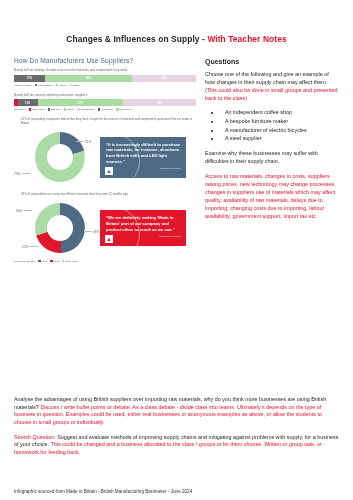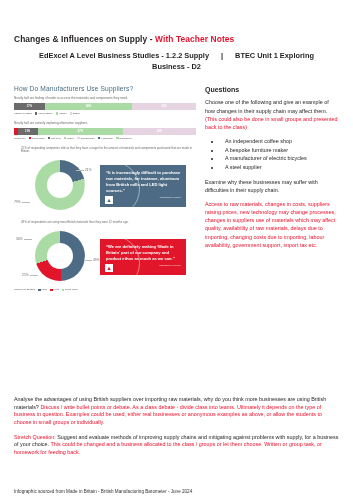--- a/index.html
+++ b/index.html
@@ -5,21 +5,21 @@
   html,body{margin:0;padding:0;}
   body{
     width:353px;height:500px;background:#ffffff;
     font-family:"Liberation Sans",sans-serif;
     color:#231f20;overflow:hidden;
   }
   .page{position:relative;width:353px;height:500px;box-sizing:border-box;padding:0 14px;}
 
   
   .title{
-    font-size:8.4px;font-weight:bold;margin-top:34px;letter-spacing:.1px;
+    text-align:center;font-size:8.4px;font-weight:bold;margin-top:34px;letter-spacing:.1px;
   }
   .title .red{color:#e8112d;}
   .subtitle{
     text-align:center;font-size:7.4px;font-weight:bold;margin-top:7px;line-height:1.45;
     padding:0 22px;
   }
   .subtitle .sep{display:inline-block;padding:0 12px;}
 
   
   .body{display:flex;margin-top:13px;align-items:flex-start;}
@@ -90,23 +90,20 @@
   .source{position:absolute;left:14px;top:455px;font-size:4.6px;color:#333;}
 </style>
 </head>
 <body>
 
 <div class="page">
 
   <div class="title">
     <span>Changes &amp; Influences on Supply - </span><span class="red">With Teacher Notes</span>
   </div>
-  <div class="subtitle">
-    <span>EdExcel A Level Business Studies - 1.2.2 Supply</span><span class="sep">|</span><span>BTEC Unit 1 Exploring Business - D2</span>
-  </div>
 
   <div class="body">
 
     <div class="col-left">
       <div class="info">
 
         <div class="ig-title">How Do Manufacturers Use Suppliers?</div>
 
         <div class="ig-lead">Nearly half are finding it harder to access the materials and components they need.</div>
         <div class="bar">

